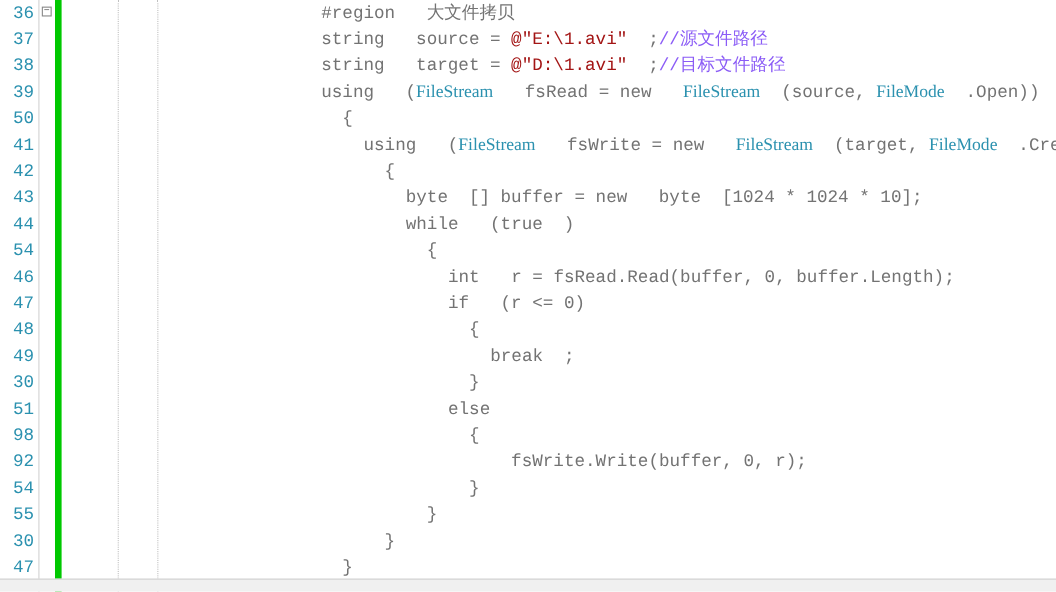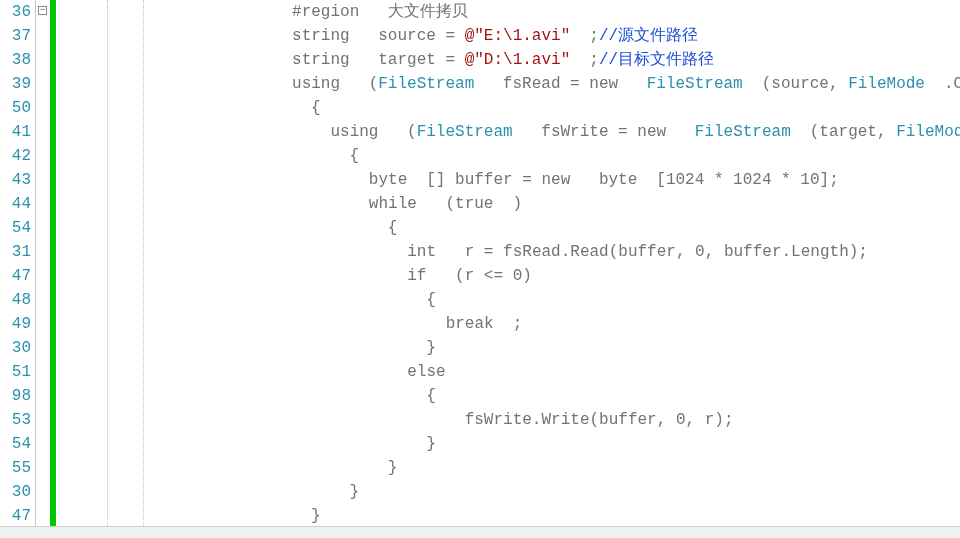--- a/index.html
+++ b/index.html
@@ -69,23 +69,23 @@
     flex: 1;
     white-space: pre;
     padding-left: 4px;
     overflow: hidden;
   }
   .code-line {
     height: 24px;
     line-height: 24px;
   }
   .kw { color: #737373; }
-  .type { color: #2b91af; }
+  .type { color: #2b91af; font-family: Liberation Serif, serif; }
   .str { color: #a31515; }
-  .cmt { color: #1d4ed8; }
+  .cmt { color: #8b5cf6; }
   .txt { color: #737373; margin-left: 19px; }
   .scrollbar-h {
     position: absolute;
     left: 0;
     bottom: 0;
     width: 100%;
     height: 12px;
     background: #f0f0f0;
     border-top: 1px solid #d0d0d0;
   }
@@ -98,28 +98,28 @@
       <div class="line-no">36</div>
       <div class="line-no">37</div>
       <div class="line-no">38</div>
       <div class="line-no">39</div>
       <div class="line-no">50</div>
       <div class="line-no">41</div>
       <div class="line-no">42</div>
       <div class="line-no">43</div>
       <div class="line-no">44</div>
       <div class="line-no">54</div>
-      <div class="line-no">31</div>
+      <div class="line-no">46</div>
       <div class="line-no">47</div>
       <div class="line-no">48</div>
       <div class="line-no">49</div>
       <div class="line-no">30</div>
       <div class="line-no">51</div>
       <div class="line-no">98</div>
-      <div class="line-no">53</div>
+      <div class="line-no">92</div>
       <div class="line-no">54</div>
       <div class="line-no">55</div>
       <div class="line-no">30</div>
       <div class="line-no">47</div>
     </div>
   <div class="marker-col">
     <div class="fold">−</div>
   </div>
   <div class="change-col"></div>
   <div class="indent-col"></div>

